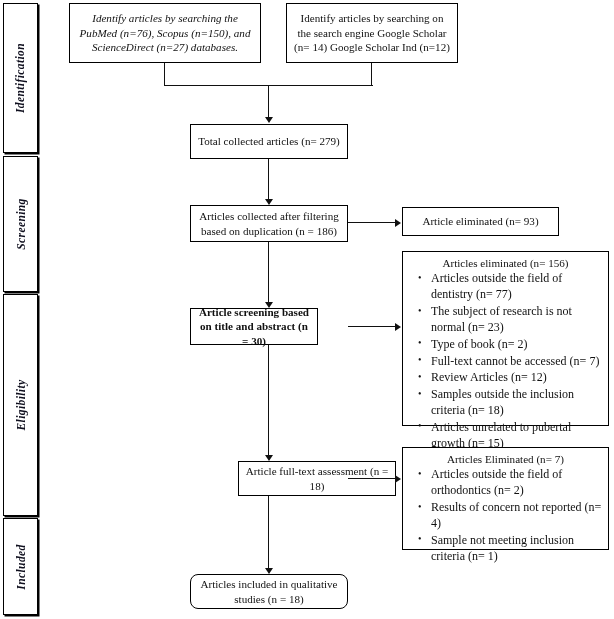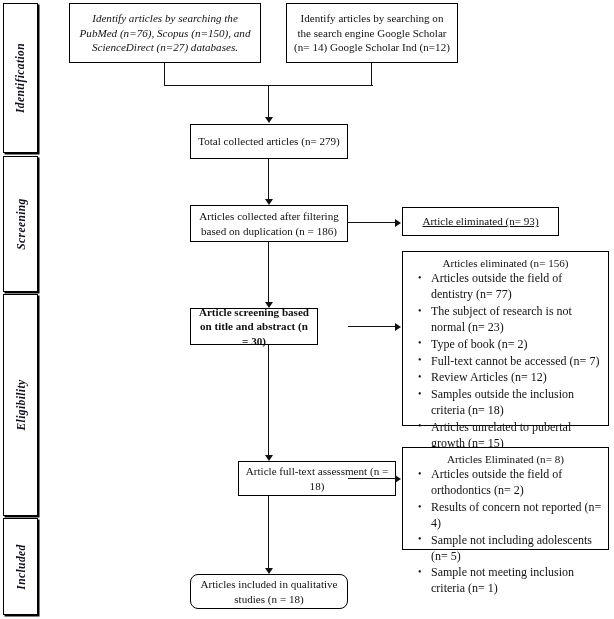--- a/index.html
+++ b/index.html
@@ -126,21 +126,21 @@
   <div class="ln vln" style="left:268px;top:159px;width:1.3px;height:41px;"></div>
   <div class="arrow-d" style="left:264.5px;top:199px;"></div>
 
   <div class="box" style="left:190px;top:205px;width:158px;height:37px;">
     <span class="txt">Articles collected after filtering based on duplication (n = 186)</span>
   </div>
 
   <div class="ln hln" style="left:348px;top:222px;width:48px;height:1.3px;"></div>
   <div class="arrow-r" style="left:395px;top:218.5px;"></div>
 
-  <div class="box" style="left:402px;top:207px;width:157px;height:29px;text-decoration:underline;">
+  <div class="box" style="left:402px;top:207px;width:157px;height:29px;">
     <span class="txt">Article eliminated (n= 93)</span>
   </div>
 
   <div class="ln vln" style="left:268px;top:242px;width:1.3px;height:61px;"></div>
   <div class="arrow-d" style="left:264.5px;top:302px;"></div>
 
   <div class="box" style="left:190px;top:308px;width:128px;height:37px;font-weight:bold;">
     <span class="txt">Article screening based on title and abstract (n = 30)</span>
   </div>
 
@@ -164,25 +164,24 @@
   <div class="arrow-d" style="left:264.5px;top:455px;"></div>
 
   <div class="box" style="left:190px;top:461px;width:158px;height:35px;margin-left:48px;">
     <span class="txt">Article full-text assessment (n = 18)</span>
   </div>
 
   <div class="ln hln" style="left:348px;top:478px;width:48px;height:1.3px;"></div>
   <div class="arrow-r" style="left:395px;top:474.5px;"></div>
 
   <div class="box bul" style="left:402px;top:447px;width:207px;height:103px;">
-    <span class="head">Articles Eliminated (n= 8)</span>
+    <span class="head">Articles Eliminated (n= 7)</span>
     <ul>
       <li>Articles outside the field of orthodontics (n= 2)</li>
       <li>Results of concern not reported (n= 4)</li>
-      <li>Sample not including adolescents (n= 5)</li>
       <li>Sample not meeting inclusion criteria (n= 1)</li>
     </ul>
   </div>
 
   <div class="ln vln" style="left:268px;top:496px;width:1.3px;height:73px;"></div>
   <div class="arrow-d" style="left:264.5px;top:568px;"></div>
 
   <div class="box" style="left:190px;top:574px;width:158px;height:35px;border-radius:8px;">
     <span class="txt">Articles included in qualitative studies (n = 18)</span>
   </div>

